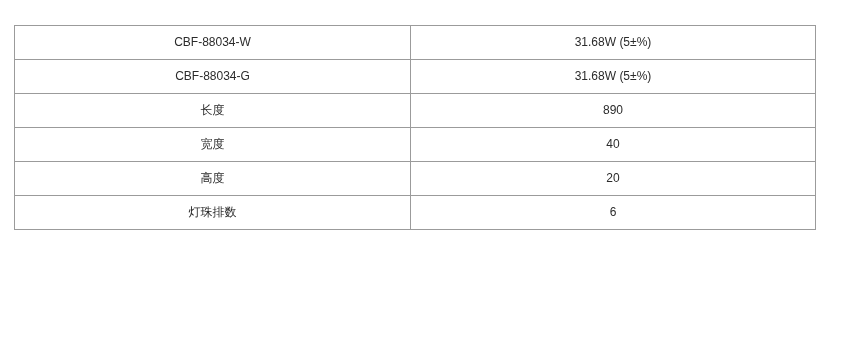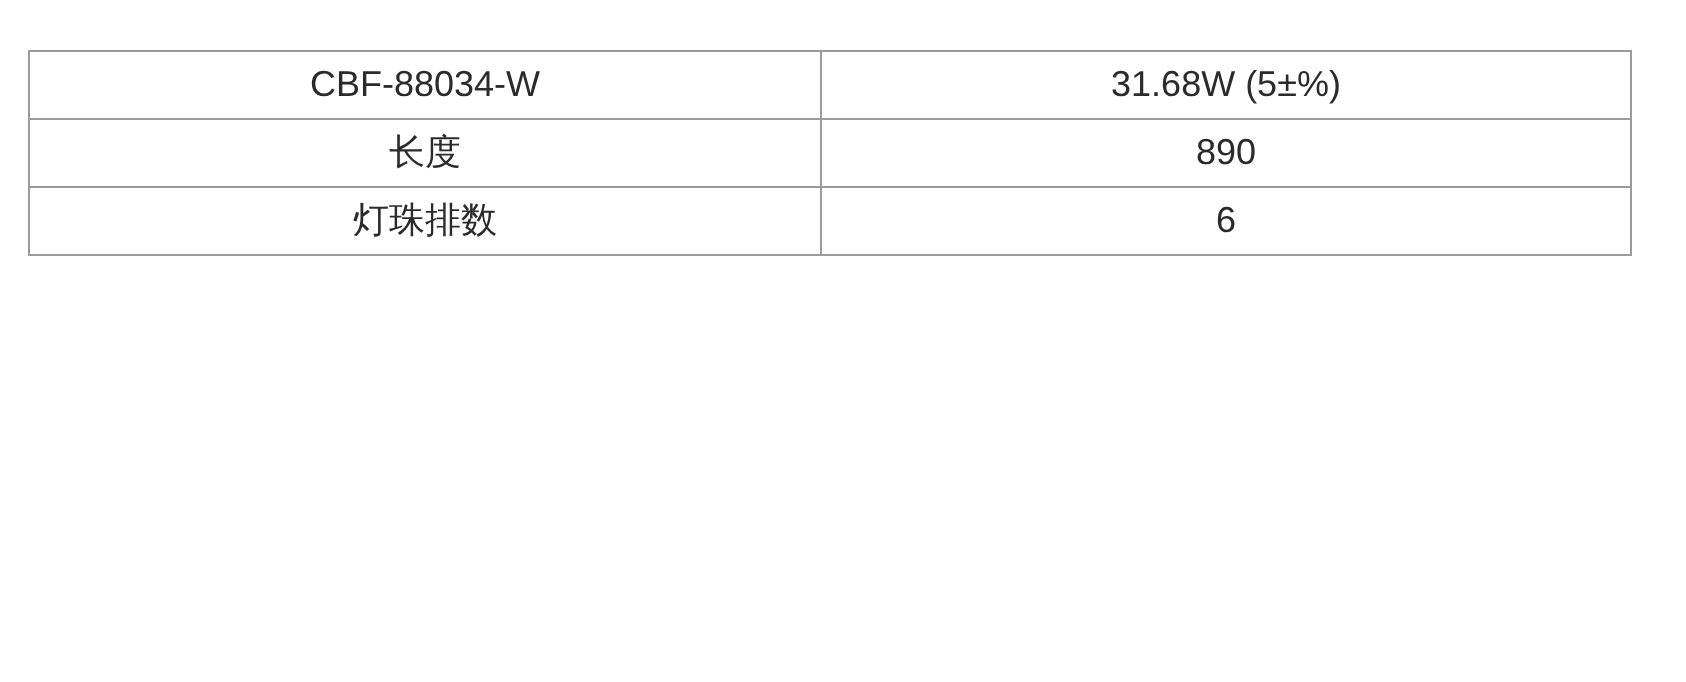--- a/index.html
+++ b/index.html
@@ -32,21 +32,21 @@
     table-layout: fixed;
     background: #ffffff;
   }
   table.spec-table td {
     border: 1px solid #9b9b9b;
     height: 33px;
     line-height: 33px;
     padding: 0;
     text-align: center;
     vertical-align: middle;
-    font-size: 18px;
+    font-size: 12px;
     color: #2b2b2b;
     font-family: "Liberation Sans", "DejaVu Sans", sans-serif;
     white-space: nowrap;
     overflow: hidden;
   }
   table.spec-table td.col-param {
     width: 395px;
   }
   table.spec-table td.col-value {
     width: 404px;
@@ -57,22 +57,34 @@
 
 <div class="page">
   <div class="spec-table-wrap">
     <table class="spec-table">
       <tbody>
         <tr>
           <td class="col-param">CBF-88034-W</td>
           <td class="col-value">31.68W (5±%)</td>
         </tr>
         <tr>
+          <td class="col-param">CBF-88034-G</td>
+          <td class="col-value">31.68W (5±%)</td>
+        </tr>
+        <tr>
           <td class="col-param">长度</td>
           <td class="col-value">890</td>
+        </tr>
+        <tr>
+          <td class="col-param">宽度</td>
+          <td class="col-value">40</td>
+        </tr>
+        <tr>
+          <td class="col-param">高度</td>
+          <td class="col-value">20</td>
         </tr>
         <tr>
           <td class="col-param">灯珠排数</td>
           <td class="col-value">6</td>
         </tr>
       </tbody>
     </table>
   </div>
 </div>
 

